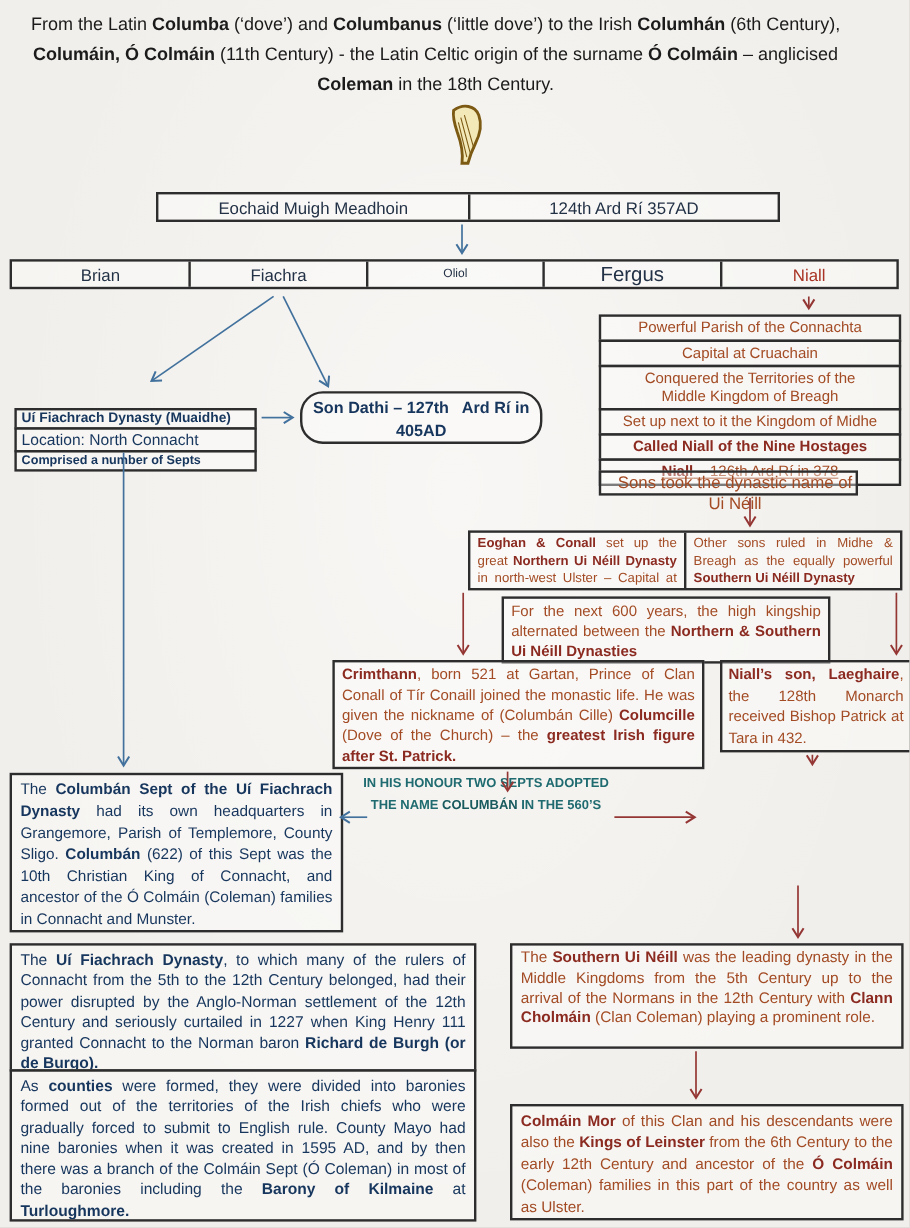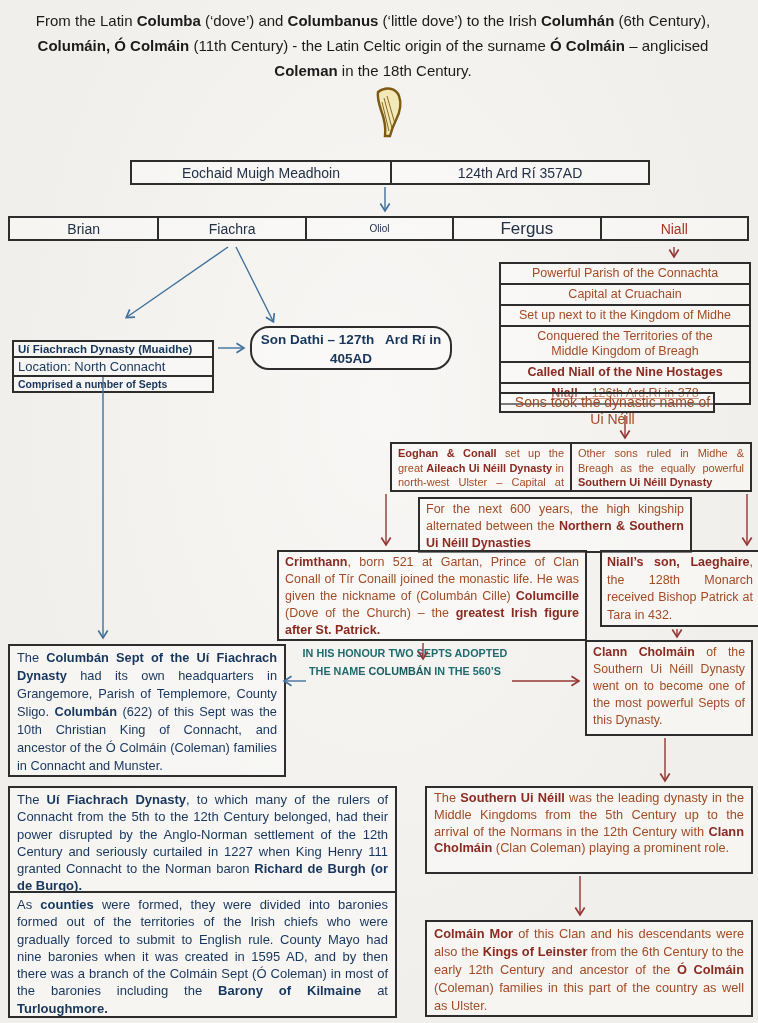--- a/index.html
+++ b/index.html
@@ -31,21 +31,21 @@
   .stackrow{border:2px solid #2d2d2d;background:rgba(255,255,255,.38);box-sizing:border-box;}
   .stackrow + .stackrow{margin-top:-2px;}
   svg.overlay{position:absolute;left:0;top:0;pointer-events:none;}
   .boxpad{padding:2px 6px;overflow:hidden;}
 </style>
 </head>
 <body>
 
 <div class="page">
 
-  <div class="abs title ctr pre" style="left:18px;top:8px;width:710px;"><span>From the Latin </span><b>Columba</b><span> (‘dove’) and </span><b>Columbanus</b><span> (‘little dove’) to the Irish </span><b>Columhán</b><span> (6th Century),
+  <div class="abs title ctr pre" style="left:8px;top:8px;width:710px;"><span>From the Latin </span><b>Columba</b><span> (‘dove’) and </span><b>Columbanus</b><span> (‘little dove’) to the Irish </span><b>Columhán</b><span> (6th Century),
 </span><b>Columáin, Ó Colmáin</b><span> (11th Century) - the Latin Celtic origin of the surname </span><b>Ó Colmáin</b><span> – anglicised
 </span><b>Coleman</b><span> in the 18th Century.</span></div>
 
   <svg class="abs" style="left:370px;top:86px" width="36" height="54" viewBox="0 0 36 54">
     <path d="M8 6 C16 0 26 2 29 10 C32 18 30 26 26 34 C23 40 21 46 20 50 L15 50 C16 42 14 32 11 24 C9 18 7 12 8 6 Z" fill="#f3e8b8" stroke="#7c5a14" stroke-width="2.4"></path>
     <path d="M14 12 L22 42 M17 10 L25 38 M12 16 L19 45" stroke="#7c5a14" stroke-width="0.9" fill="none"></path>
   </svg>
 
   <div class="abs box row2" style="left:130px;top:160px;width:520px;height:25px;">
     <div class="cell ink" style="width:50%;font-size:14px;">Eochaid Muigh Meadhoin</div>
@@ -65,46 +65,45 @@
     <div class="stackrow navytext" style="font-size:13px;padding:1px 4px;">Location: North Connacht</div>
     <div class="stackrow navytext" style="font-size:10.5px;padding:1px 4px;font-weight:bold;">Comprised a number of Septs</div>
   </div>
 
   <div class="abs box ctr pre navytext" style="left:250px;top:326px;width:202px;height:44px;font-size:13.5px;font-weight:700;line-height:19px;padding-top:2px;border-radius:19px;">Son Dathi – 127th&nbsp;&nbsp; Ard Rí in
 405AD</div>
 
   <div class="abs" style="left:499px;top:262px;width:252px;">
     <div class="stackrow redtext ctr pre" style="font-size:12.5px;line-height:15px;padding:2px 2px;"><span>Powerful Parish of the Connachta</span></div>
     <div class="stackrow redtext ctr pre" style="font-size:12.5px;line-height:15px;padding:2px 2px;"><span>Capital at Cruachain</span></div>
-    <div class="stackrow redtext ctr pre" style="font-size:12.5px;line-height:15px;padding:2px 2px;"><span>Set up next to it the Kingdom of Midhe</span></div>
     <div class="stackrow redtext ctr pre" style="font-size:12.5px;line-height:15px;padding:2px 2px;"><span>Conquered the Territories of the
 Middle Kingdom of Breagh</span></div>
+    <div class="stackrow redtext ctr pre" style="font-size:12.5px;line-height:15px;padding:2px 2px;"><span>Set up next to it the Kingdom of Midhe</span></div>
     <div class="stackrow redtext ctr pre" style="font-size:12.5px;line-height:15px;padding:2px 18px;"><b>Called Niall of the Nine Hostages</b></div>
     <div class="stackrow redtext ctr pre" style="font-size:12.5px;line-height:15px;padding:2px 2px;text-decoration:underline;"><b>Niall</b><span> – 126th Ard Rí in 378</span></div>
   </div>
 
   <div class="abs box redtext ctr" style="left:499px;top:392px;width:216px;height:21px;font-size:14px;line-height:17px;padding-left:11px;">Sons took the dynastic name of Ui Néill</div>
 
   <div class="abs box row2" style="left:390px;top:442px;width:362px;height:50px;">
-    <div class="redtext just boxpad" style="width:50%;font-size:11px;line-height:14.5px;"><b>Eoghan &amp; Conall</b><span> set up the great </span><b>Aileach Ui Néill Dynasty</b><span> in north-west Ulster – Capital at Aileach</span></div>
+    <div class="redtext just boxpad" style="width:50%;font-size:11px;line-height:14.5px;"><b>Eoghan &amp; Conall</b><span> set up the great </span><b>Northern Ui Néill Dynasty</b><span> in north-west Ulster – Capital at Aileach</span></div>
     <div class="redtext just boxpad vdiv" style="width:50%;font-size:11px;line-height:14.5px;"><span>Other sons ruled in Midhe &amp; Breagh as the equally powerful </span><b>Southern Ui Néill Dynasty</b></div>
   </div>
 
   <div class="abs box redtext just boxpad" style="left:418px;top:497px;width:274px;height:56px;font-size:12.5px;line-height:17px;"><span>For the next 600 years, the high kingship alternated between the </span><b>Northern &amp; Southern Ui Néill Dynasties</b></div>
 
   <div class="abs box redtext just boxpad" style="left:277px;top:550px;width:310px;height:91px;font-size:12.5px;line-height:17px;"><b>Crimthann</b><span>, born 521 at Gartan, Prince of Clan Conall of Tír Conaill joined the monastic life.  He was given the nickname of (Columbán Cille) </span><b>Columcille</b><span> (Dove of the Church) – the </span><b>greatest Irish figure after St. Patrick.</b></div>
 
   <div class="abs box redtext just boxpad" style="left:600px;top:550px;width:160px;height:77px;font-size:12.5px;line-height:17.5px;padding:2px 5px;"><b>Niall’s son, Laeghaire</b><span>, the 128th Monarch received Bishop Patrick at Tara in 432.</span></div>
 
   <div class="abs teal ctr pre" style="left:302px;top:644px;width:206px;font-size:10.8px;line-height:18px;"><span>IN HIS HONOUR TWO SEPTS ADOPTED
 THE NAME </span><b>COLUMBÁN</b><span> IN THE 560’S</span></div>
 
   <div class="abs box navytext just boxpad" style="left:8px;top:644px;width:278px;height:133px;font-size:12.8px;line-height:18px;padding:3px 7px;"><span>The </span><b>Columbán Sept of the Uí Fiachrach Dynasty</b><span> had its own headquarters in Grangemore, Parish of Templemore, County Sligo.  </span><b>Columbán</b><span> (622) of this Sept was the 10th Christian King of Connacht, and ancestor of the Ó Colmáin (Coleman) families in Connacht and Munster.</span></div>
 
-  <div class="abs box redtext just boxpad" style="left:585px;top:640px;width:168px;height:96px;font-size:12.3px;line-height:17px;"><b>Clann Cholmáin</b><span> of the Southern Ui Néill Dynasty went on to become one of the most powerful Septs of this Dynasty.</span></div>
 
   <div class="abs box navytext just boxpad" style="left:8px;top:786px;width:389px;height:107px;font-size:13px;line-height:17.3px;padding:3px 7px;"><span>The </span><b>Uí Fiachrach Dynasty</b><span>, to which many of the rulers of Connacht from the 5th to the 12th Century belonged, had their power disrupted by the Anglo-Norman settlement of the 12th Century and seriously curtailed in 1227 when King Henry 111 granted Connacht to the Norman baron </span><b>Richard de Burgh (or de Burgo).</b></div>
   <div class="abs box navytext just boxpad" style="left:8px;top:891px;width:389px;height:127px;font-size:13px;line-height:17.3px;padding:3px 7px;"><span>As </span><b>counties</b><span> were formed, they were divided into baronies formed out of the territories of the Irish chiefs who were gradually forced to submit to English rule.  County Mayo had nine baronies when it was created in 1595 AD, and by then there was a branch of the Colmáin Sept (Ó Coleman) in most of the baronies including the </span><b>Barony of Kilmaine</b><span> at </span><b>Turloughmore.</b></div>
 
   <div class="abs box redtext just boxpad" style="left:425px;top:786px;width:328px;height:88px;font-size:12.8px;line-height:16.8px;padding:2px 7px;"><span>The </span><b>Southern Ui Néill</b><span> was the leading dynasty in the Middle Kingdoms from the 5th Century up to the arrival of the Normans in the 12th Century with </span><b>Clann Cholmáin</b><span> (Clan Coleman) playing a prominent role.</span></div>
   <div class="abs box redtext just boxpad" style="left:425px;top:920px;width:328px;height:97px;font-size:12.8px;line-height:18px;padding:3px 7px;"><b>Colmáin Mor</b><span> of this Clan and his descendants were also the </span><b>Kings of Leinster</b><span> from the 6th Century to the early 12th Century and ancestor of the </span><b>Ó Colmáin</b><span> (Coleman) families in this part of the country as well as Ulster.</span></div>
 
   <svg class="overlay" width="758" height="1023" viewBox="0 0 758 1023">
     <defs>
       <marker id="ah-blue" viewBox="0 0 12 12" refX="9" refY="6" markerWidth="8" markerHeight="8" orient="auto">

